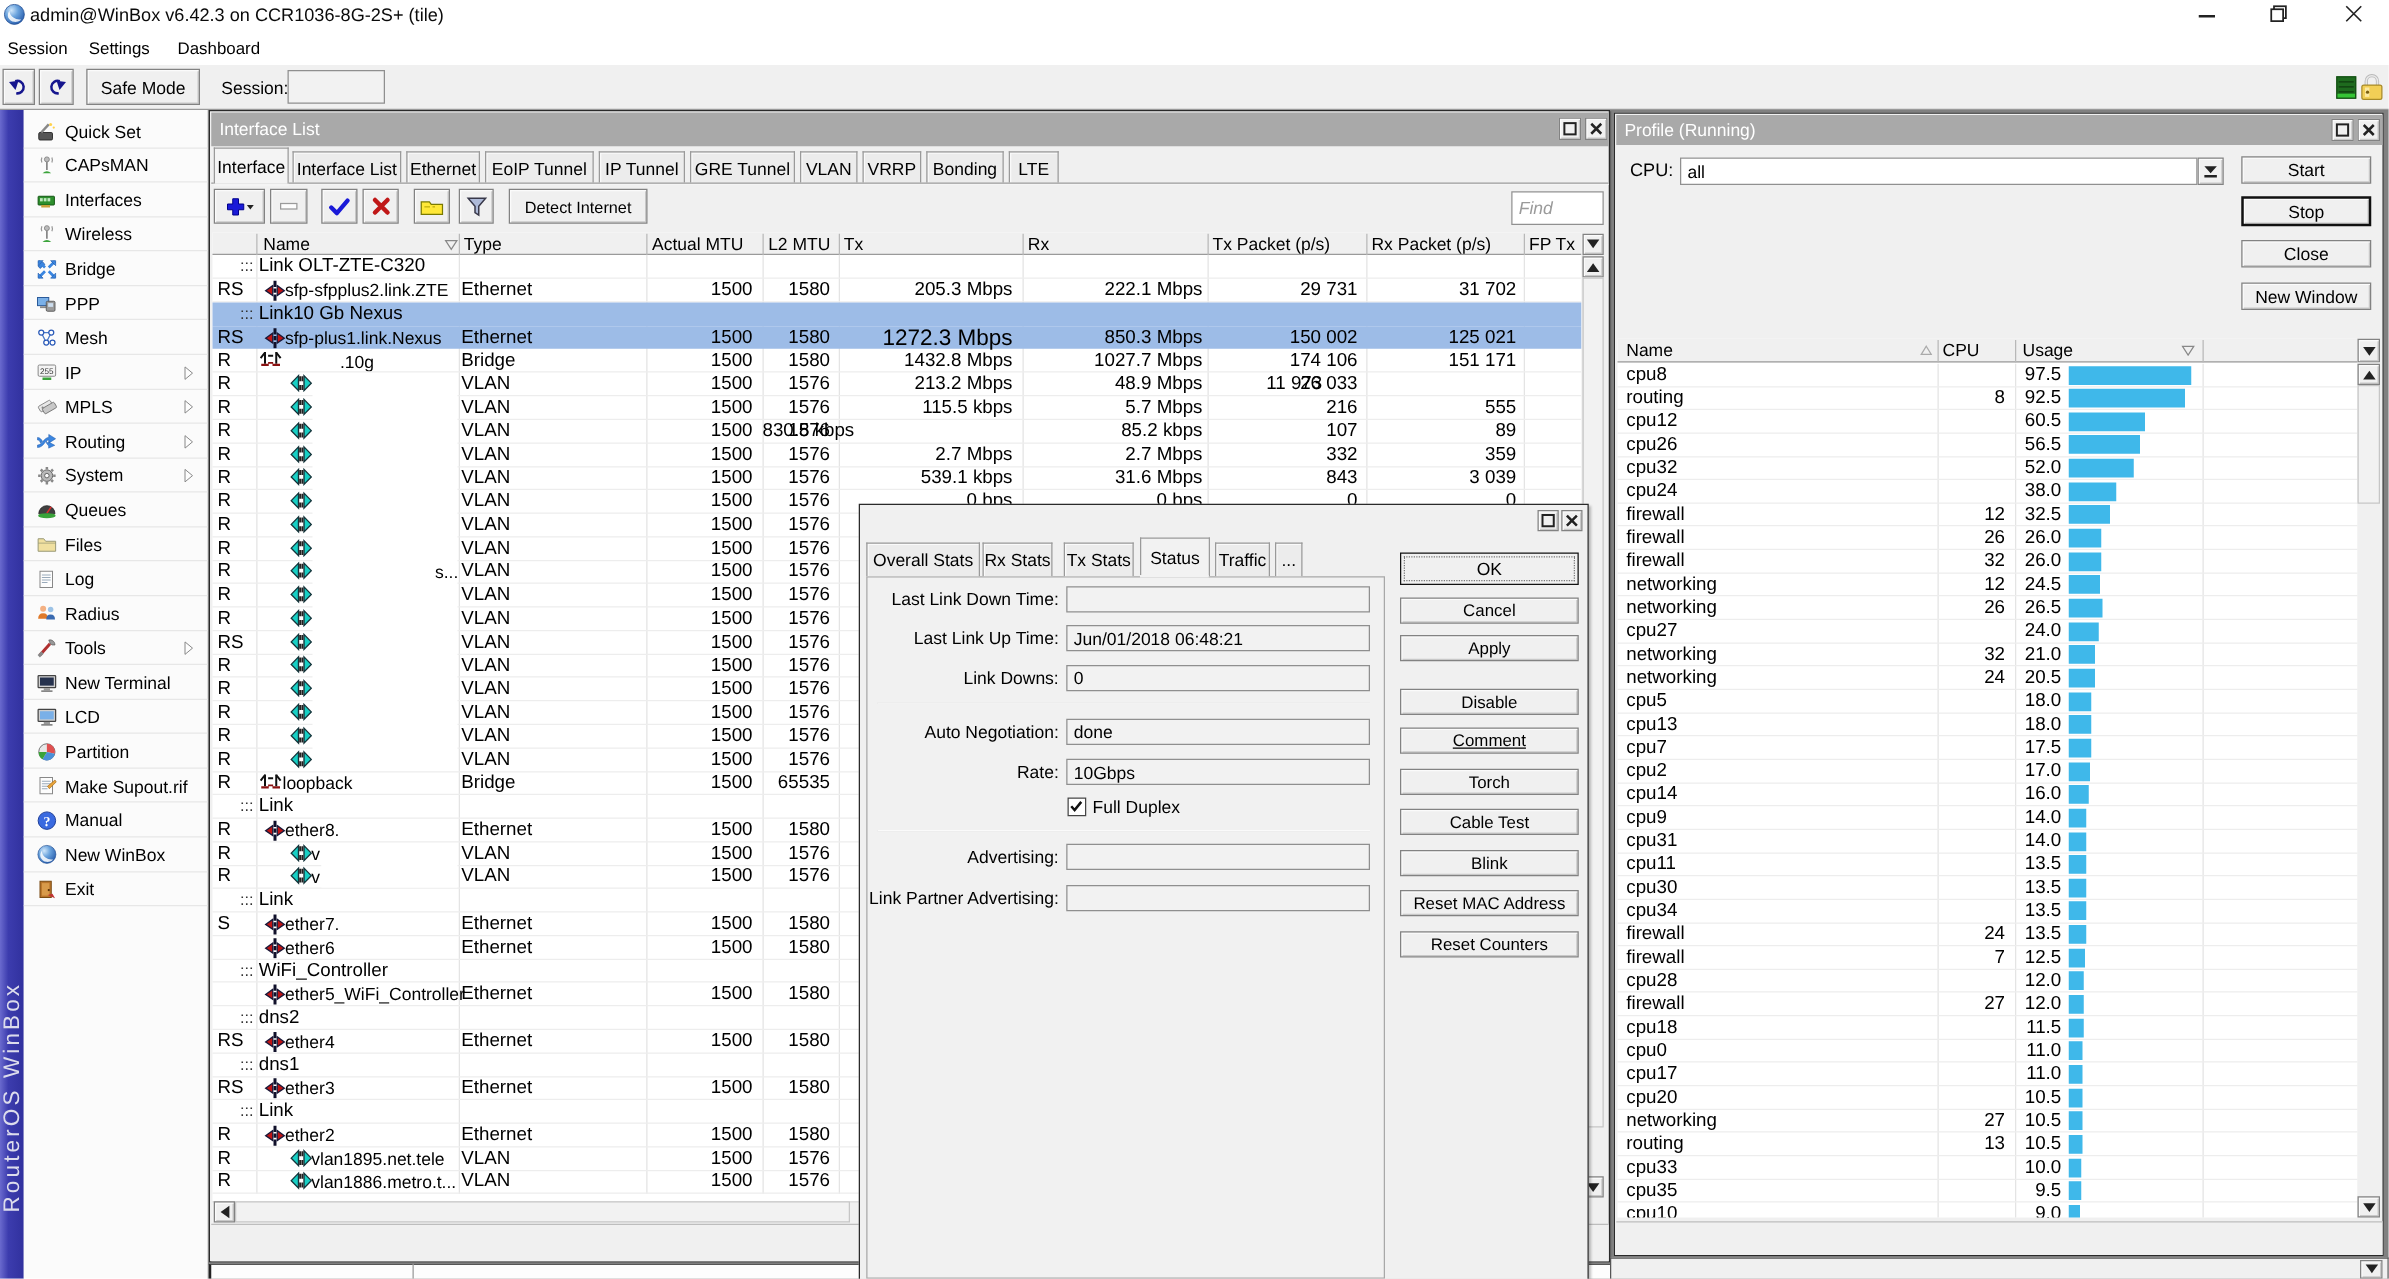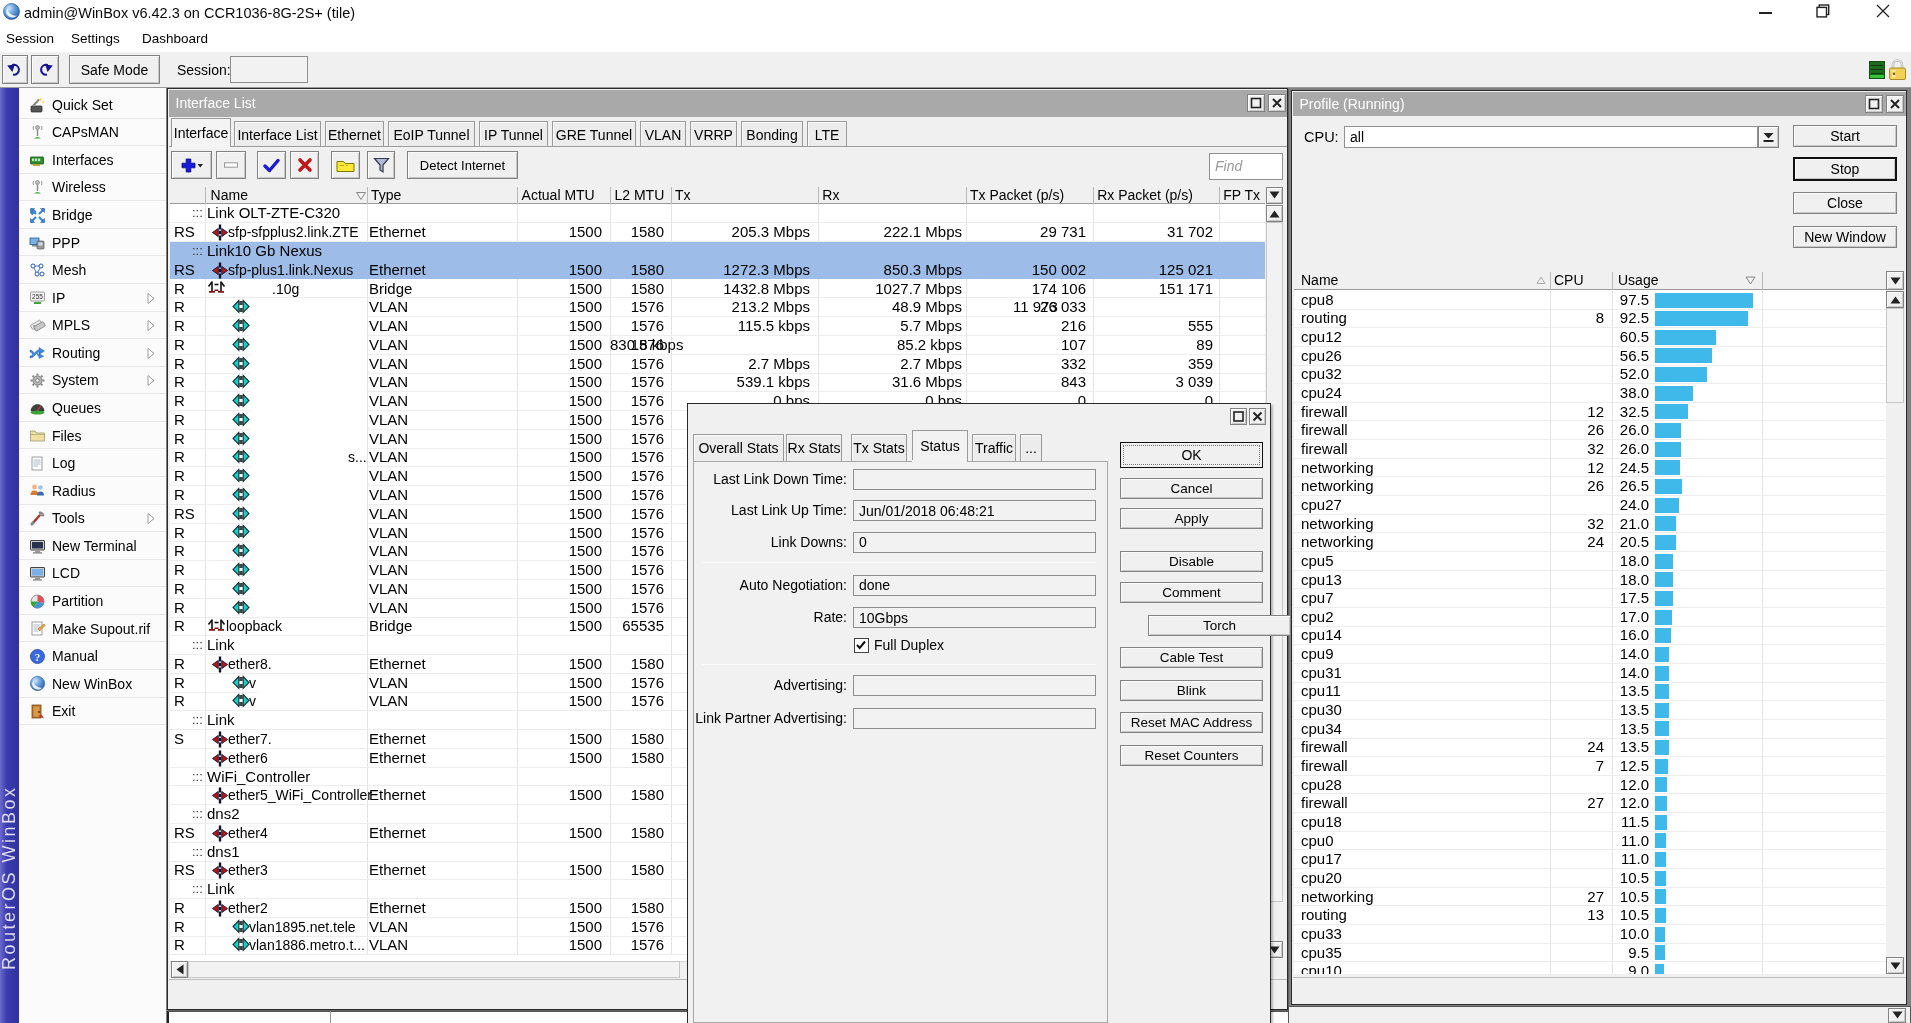--- a/index.html
+++ b/index.html
@@ -454,21 +454,21 @@
           <path d="M7.2,4.5 L1.5,8.5 L7.2,12.5 Z"></path>
           <path d="M10.8,4.5 L16.5,8.5 L10.8,12.5 Z"></path>
         </g>
         <path d="M9,0.5 V5.5 M9,11.5 V16.5 M9,6.8 V10.2" stroke="#10102a" stroke-width="2.4"></path>
       </svg>
     </div>
 <div class="a" style="left:228px;top:260.7px;height:18.77px;line-height:18.77px;font-size:14px;white-space:nowrap;z-index:1;">sfp-plus1.link.Nexus</div>
 <div class="a" style="left:369px;top:260.7px;height:18.77px;line-height:18.77px;font-size:15px;white-space:nowrap;z-index:1;">Ethernet</div>
 <div class="a" style="left:402px;top:260.7px;height:18.77px;line-height:18.77px;font-size:15px;white-space:nowrap;z-index:1;width:200px;text-align:right;">1500</div>
 <div class="a" style="left:464px;top:260.7px;height:18.77px;line-height:18.77px;font-size:15px;white-space:nowrap;z-index:1;width:200px;text-align:right;">1580</div>
-<div class="a" style="left:610px;top:260.7px;height:18.77px;line-height:18.77px;font-size:15px;white-space:nowrap;z-index:1;width:200px;text-align:right;">1272.3 Mbps</div>
+<div class="a" style="left:610px;top:260.7px;height:18.77px;line-height:18.77px;font-size:18px;white-space:nowrap;z-index:1;width:200px;text-align:right;">1272.3 Mbps</div>
 <div class="a" style="left:762px;top:260.7px;height:18.77px;line-height:18.77px;font-size:15px;white-space:nowrap;z-index:1;width:200px;text-align:right;">850.3 Mbps</div>
 <div class="a" style="left:886px;top:260.7px;height:18.77px;line-height:18.77px;font-size:15px;white-space:nowrap;z-index:1;width:200px;text-align:right;">150 002</div>
 <div class="a" style="left:1013px;top:260.7px;height:18.77px;line-height:18.77px;font-size:15px;white-space:nowrap;z-index:1;width:200px;text-align:right;">125 021</div>
 <div class="a" style="left:174px;top:279.5px;height:18.77px;line-height:18.77px;font-size:15px;white-space:nowrap;">R</div>
 <div class="a" style="left:207px;top:280.48px;width:18px;height:17px;">
       <svg width="19" height="15" viewBox="0 0 19 15">
         <g stroke="#111" stroke-width="1.6" fill="none">
           <path d="M5,1.5 V11 M14,1.5 V11"></path>
           <path d="M7.5,4.5 H11.5"></path>
           <path d="M5,2 L1.5,6.5 M14,2 L17.5,6.5"></path>
@@ -1239,18 +1239,18 @@
 <div class="cc a" style="left:854px;top:638px;width:14.5px;height:14.5px;z-index:11;background:#fff;border:1px solid #444;">
       <svg width="12" height="12" viewBox="0 0 12 12">
         <path d="M2,6 L4.7,9 L10,2.5" fill="none" stroke="#111" stroke-width="2"></path>
       </svg>
     </div>
 <div class="a" style="left:874px;top:635px;width:100px;height:21px;z-index:11;line-height:21px;font-size:14px;">Full Duplex</div>
 <div class="btn a" style="left:1120px;top:442px;width:143px;height:26px;z-index:11;border:1.5px solid #111;font-size:14px;box-shadow:none;"><div style="position:absolute;inset:2px;border:1px dotted #777;"></div>OK</div>
 <div class="btn a" style="left:1120px;top:478px;width:143px;height:21px;z-index:11;font-size:13.5px;">Cancel</div>
 <div class="btn a" style="left:1120px;top:508px;width:143px;height:21px;z-index:11;font-size:13.5px;">Apply</div>
 <div class="btn a" style="left:1120px;top:551px;width:143px;height:21px;z-index:11;font-size:13.5px;">Disable</div>
-<div class="btn a" style="left:1120px;top:582px;width:143px;height:21px;z-index:11;font-size:13.5px;">Comment</div>
-<div class="btn a" style="left:1148px;top:614.7px;width:143px;height:21px;z-index:11;font-size:13.5px;">Torch</div>
+<div class="btn a" style="left:1120px;top:582px;width:143px;height:21px;z-index:11;font-size:13.5px;text-decoration:underline;">Comment</div>
+<div class="btn a" style="left:1120px;top:614.7px;width:143px;height:21px;z-index:11;font-size:13.5px;">Torch</div>
 <div class="btn a" style="left:1120px;top:647px;width:143px;height:21px;z-index:11;font-size:13.5px;">Cable Test</div>
 <div class="btn a" style="left:1120px;top:680px;width:143px;height:21px;z-index:11;font-size:13.5px;">Blink</div>
 <div class="btn a" style="left:1120px;top:712px;width:143px;height:21px;z-index:11;font-size:13.5px;">Reset MAC Address</div>
 <div class="btn a" style="left:1120px;top:745px;width:143px;height:21px;z-index:11;font-size:13.5px;">Reset Counters</div>
 </div>
 </body></html>

